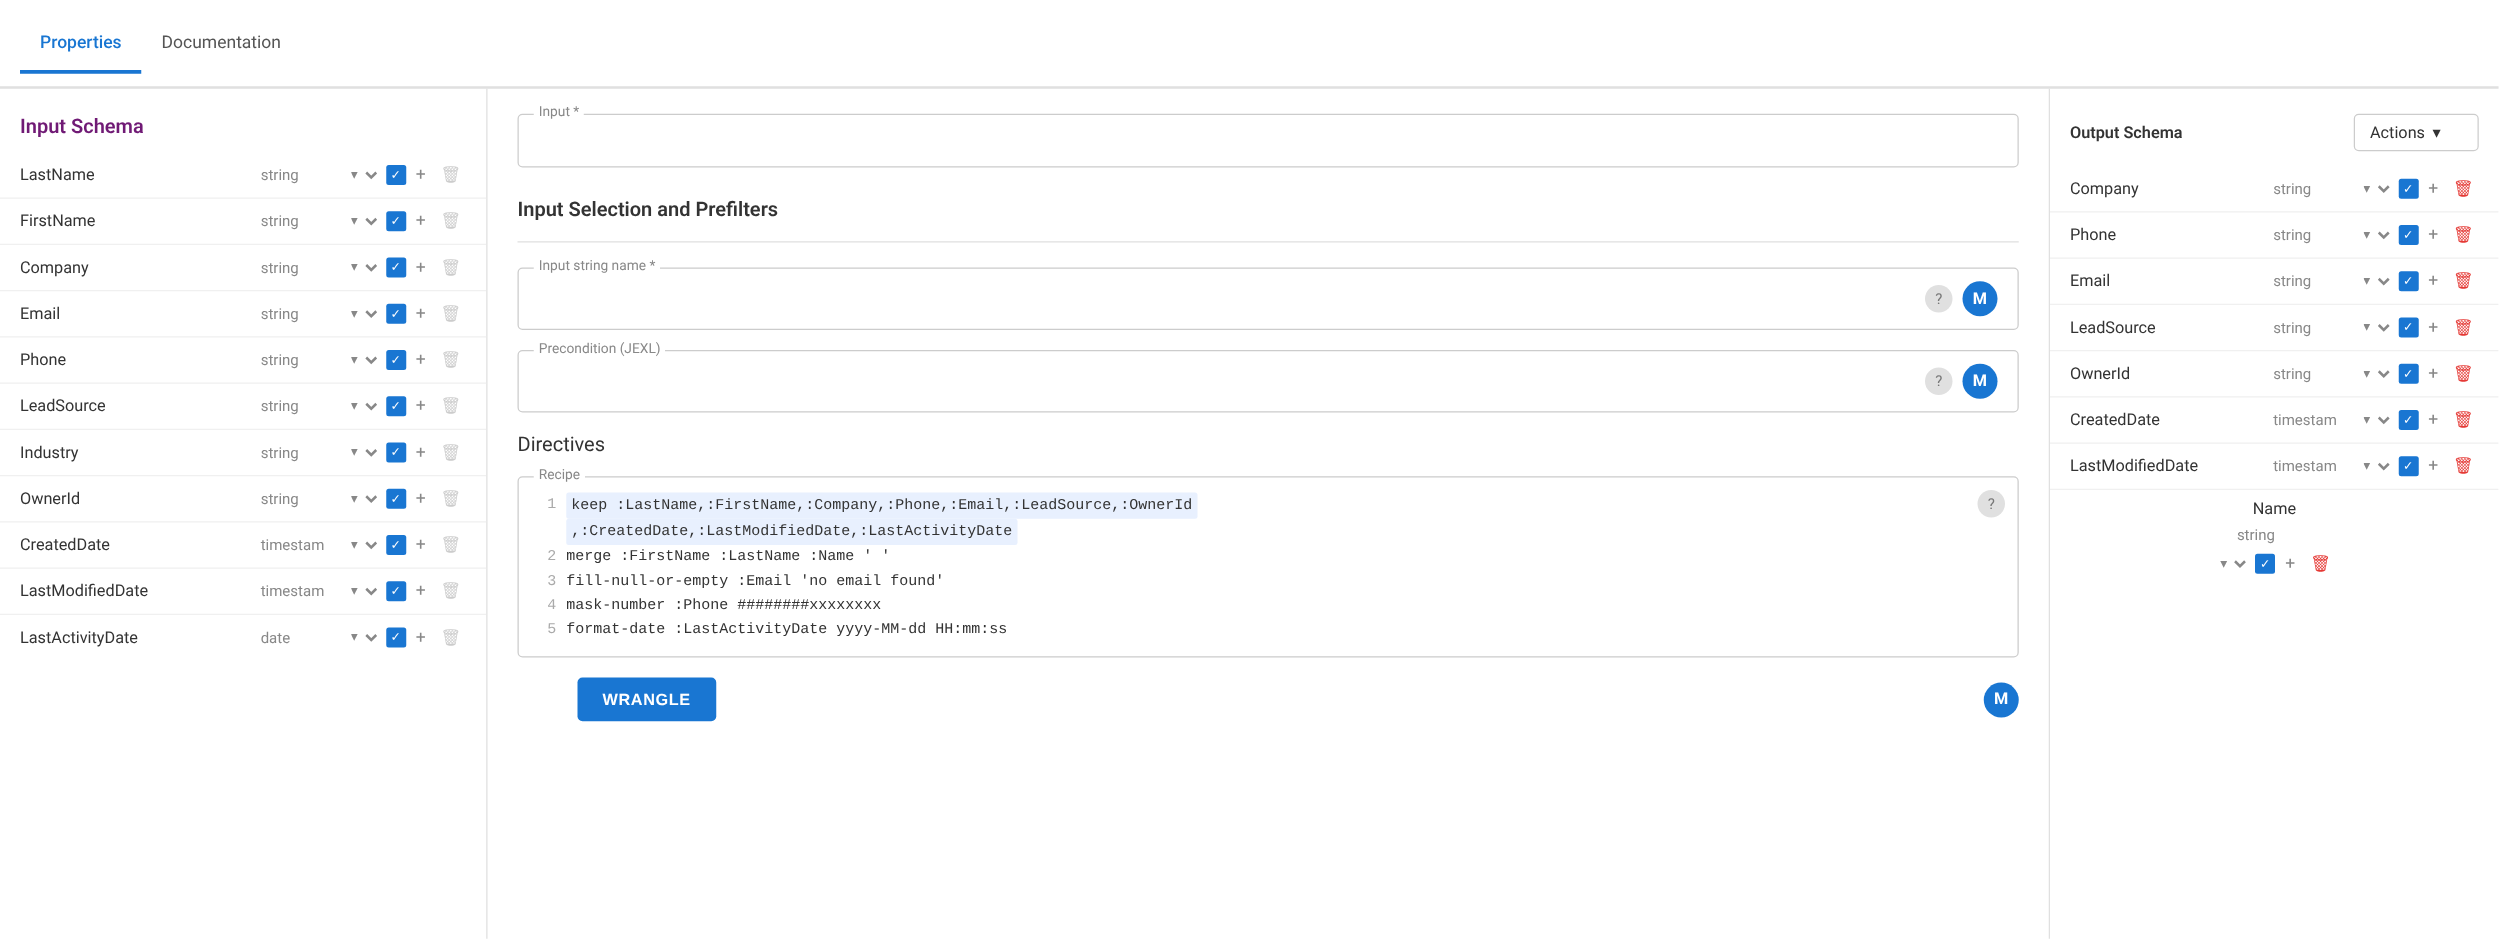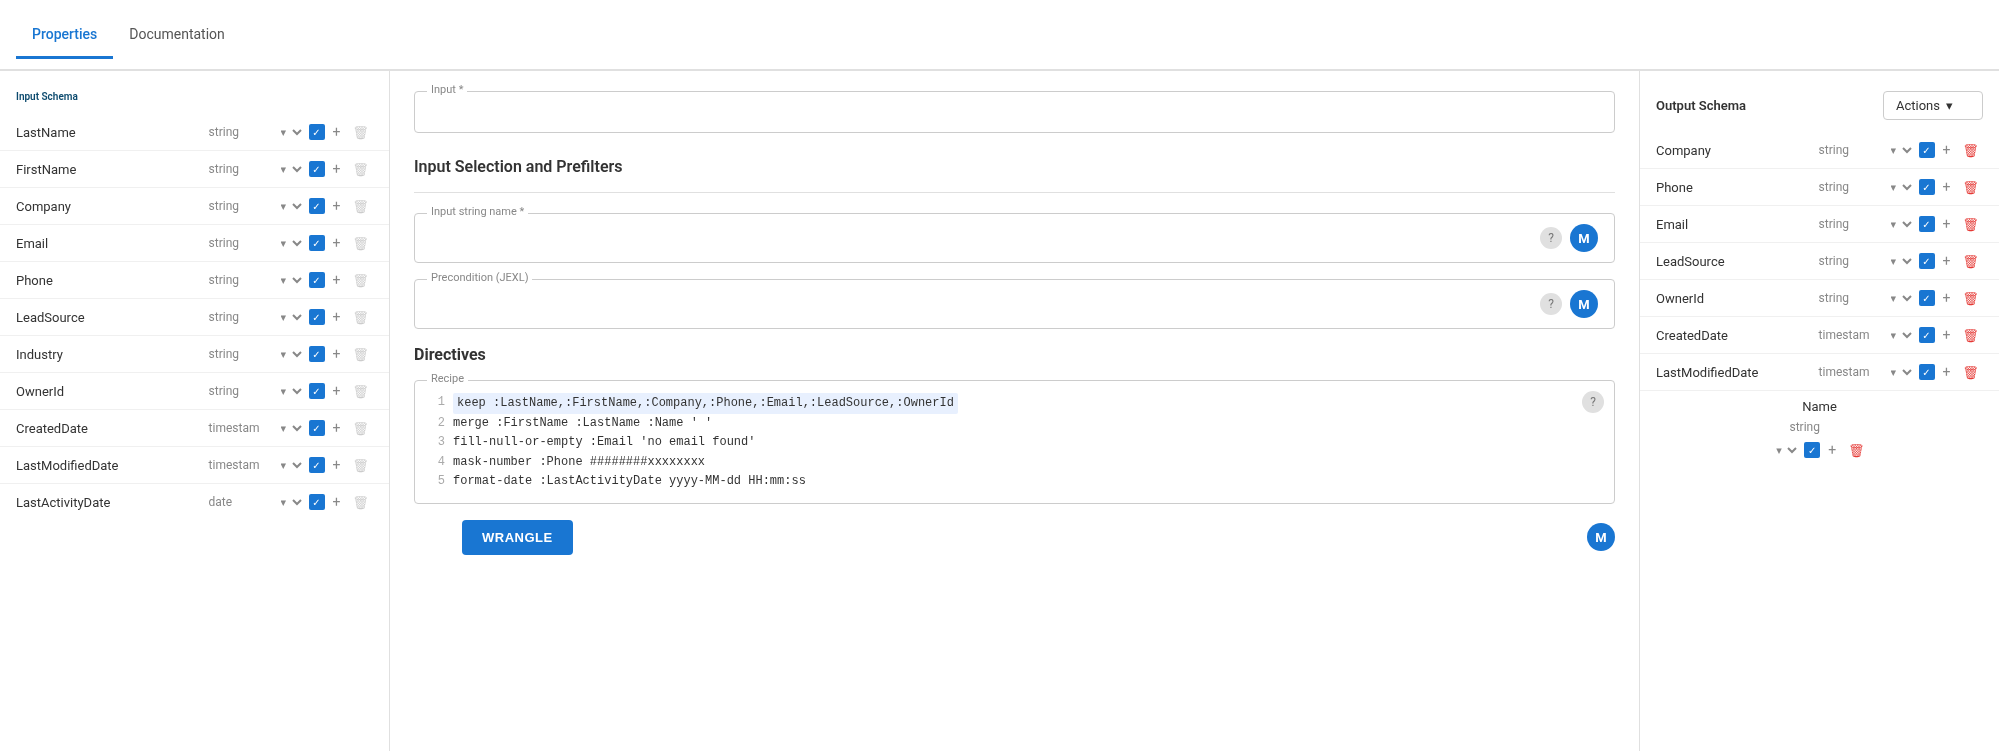--- a/index.html
+++ b/index.html
@@ -6,21 +6,21 @@
     body { font-family: -apple-system, BlinkMacSystemFont, 'Segoe UI', Roboto, sans-serif; font-size: 13px; background: #fff; color: #333; height: 751px; overflow: hidden; }
 
     .main-tabs { display: flex; border-bottom: 2px solid #e0e0e0; padding: 12px 16px; background: #fff; }
     .tab { padding: 14px 16px; cursor: pointer; font-size: 14px; color: #555; border-bottom: 3px solid transparent; margin-bottom: -2px; }
     .tab.active { color: #1976d2; border-bottom: 3px solid #1976d2; font-weight: 500; }
 
     .content-area { display: flex; height: calc(751px - 50px); }
 
     
     .left-panel { width: 390px; min-width: 390px; border-right: 1px solid #e0e0e0; overflow-y: auto; padding: 12px 0; }
-    .panel-title { font-size: 10px; font-weight: 600; color: #0c4a6e; padding: 8px 16px 12px; }
+    .panel-title { font-size: 16px; font-weight: 600; color: #701a75; padding: 8px 16px 12px; }
 
     .schema-row { display: flex; align-items: center; padding: 8px 16px; border-bottom: 1px solid #f0f0f0; gap: 6px; }
     .schema-row:last-child { border-bottom: none; }
     .schema-field-name { flex: 1; font-size: 13px; color: #333; }
     .schema-type { font-size: 12px; color: #888; min-width: 60px; }
     .schema-actions { display: flex; align-items: center; gap: 4px; }
     .type-dropdown { background: none; border: none; font-size: 11px; color: #888; cursor: pointer; padding: 2px; }
     .checkbox-icon { width: 16px; height: 16px; background: #1976d2; border-radius: 2px; display: inline-flex; align-items: center; justify-content: center; cursor: pointer; }
     .checkbox-icon::after { content: '✓'; color: #fff; font-size: 10px; }
     .plus-icon { color: #888; cursor: pointer; font-size: 14px; padding: 2px 4px; }
@@ -35,21 +35,21 @@
 
     .section-title { font-size: 16px; font-weight: 600; color: #333; margin-bottom: 16px; }
     .section-divider { border-top: 1px solid #e0e0e0; margin-bottom: 20px; }
 
     .input-field-container { border: 1px solid #ccc; border-radius: 4px; padding: 10px 16px; margin-bottom: 16px; position: relative; display: flex; align-items: center; }
     .input-field-container .field-label { position: absolute; top: -9px; left: 12px; background: #fff; padding: 0 4px; font-size: 11px; color: #888; }
     .input-field-container input { flex: 1; border: none; outline: none; font-size: 14px; color: #333; background: transparent; }
     .help-icon { width: 22px; height: 22px; border-radius: 50%; background: #e0e0e0; color: #777; display: inline-flex; align-items: center; justify-content: center; font-size: 12px; cursor: pointer; margin-left: 8px; }
     .m-badge { width: 28px; height: 28px; border-radius: 50%; background: #1976d2; color: #fff; display: inline-flex; align-items: center; justify-content: center; font-size: 13px; font-weight: 700; cursor: pointer; margin-left: 8px; }
 
-    .directives-title { font-size: 16px; font-weight: 700; color: #333; margin-bottom: 16px; }
+    .directives-title { font-size: 16px; font-weight: 400; color: #333; margin-bottom: 16px; }
 
     .recipe-container { border: 1px solid #ccc; border-radius: 4px; padding: 12px; position: relative; margin-bottom: 16px; }
     .recipe-label { position: absolute; top: -9px; left: 12px; background: #fff; padding: 0 4px; font-size: 11px; color: #888; }
     .recipe-code { font-family: 'Courier New', monospace; font-size: 12px; color: #333; line-height: 1.6; }
     .recipe-line { display: flex; gap: 8px; }
     .recipe-line-num { color: #aaa; min-width: 18px; text-align: right; user-select: none; }
     .recipe-line-content { color: #333; }
     .recipe-line-content.highlighted { background: #e8f0fe; display: block; padding: 1px 4px; border-radius: 2px; }
     .recipe-help { position: absolute; top: 10px; right: 10px; }
 
@@ -222,20 +222,21 @@
 
     <div class="recipe-container">
       <span class="recipe-label">Recipe</span>
       <div class="recipe-code" id="recipe-lines">
           <div class="recipe-line">
             <span class="recipe-line-num">1</span>
             <span class="recipe-line-content highlighted">keep :LastName,:FirstName,:Company,:Phone,:Email,:LeadSource,:OwnerId</span>
           </div>
           <div class="recipe-line">
             <span class="recipe-line-num"></span>
+            <span class="recipe-line-content highlighted">   ,:CreatedDate,:LastModifiedDate,:LastActivityDate</span>
           </div>
           <div class="recipe-line">
             <span class="recipe-line-num">2</span>
             <span class="recipe-line-content">merge :FirstName :LastName :Name ' '</span>
           </div>
           <div class="recipe-line">
             <span class="recipe-line-num">3</span>
             <span class="recipe-line-content">fill-null-or-empty :Email 'no email found'</span>
           </div>
           <div class="recipe-line">

